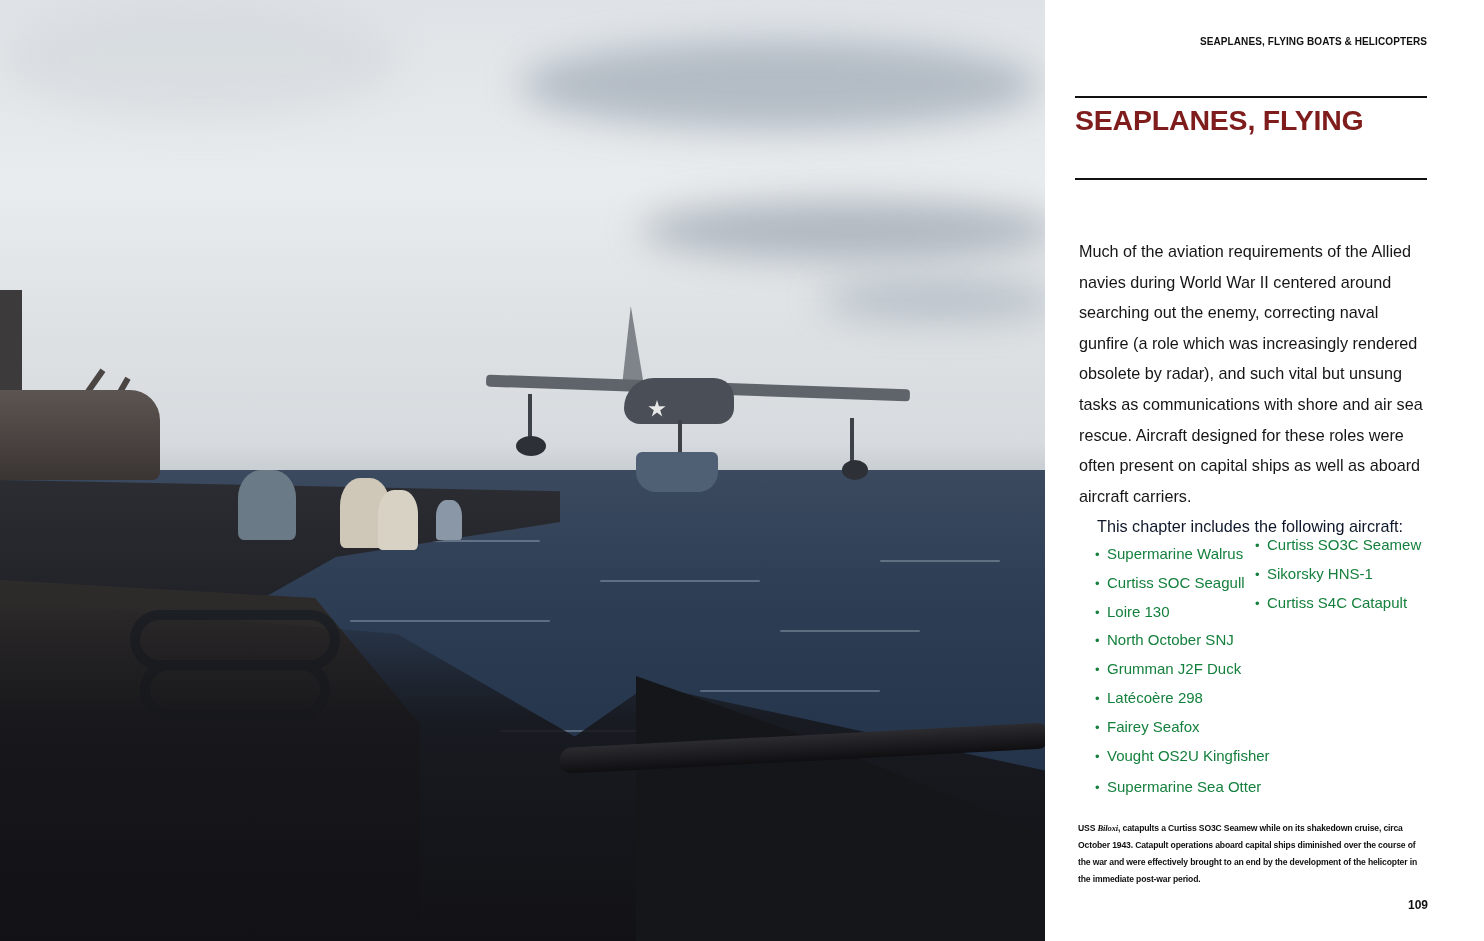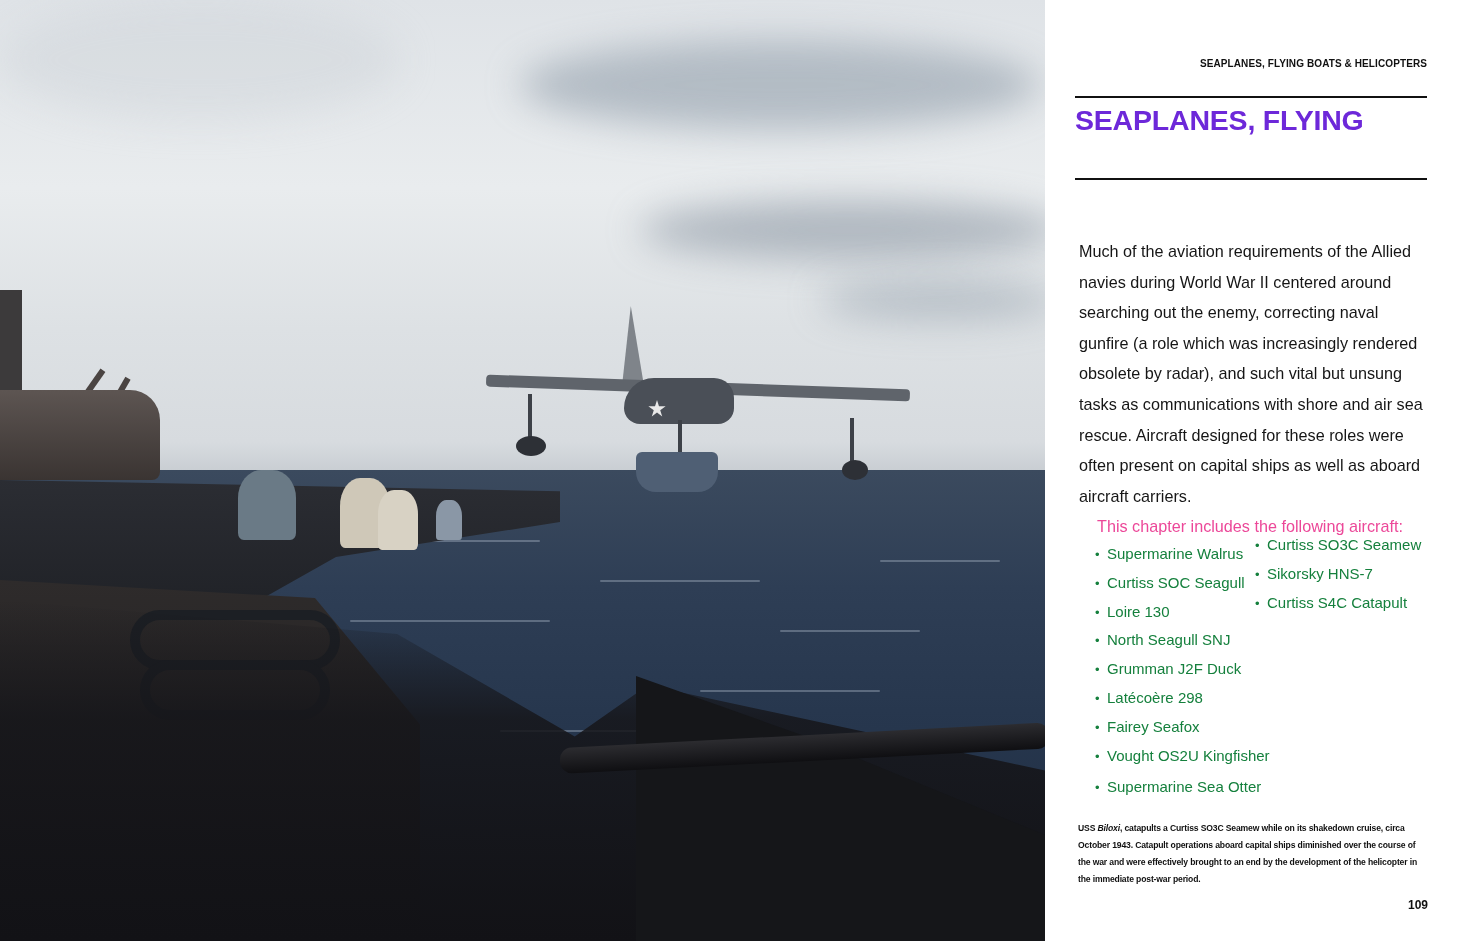--- a/index.html
+++ b/index.html
@@ -60,50 +60,50 @@
   .plane .float-main { position: absolute; left: 150px; top: 152px; width: 82px; height: 40px; background: #4f5f74; border-radius: 6px 6px 20px 20px; }
   .plane .strut { position: absolute; width: 4px; background: #3d4148; }
   .plane .float-l { position: absolute; left: 30px; top: 136px; width: 30px; height: 20px; background: #2d3036; border-radius: 50%; }
   .plane .float-r { position: absolute; left: 356px; top: 160px; width: 26px; height: 20px; background: #2d3036; border-radius: 50%; }
   .plane .star { position: absolute; left: 162px; top: 100px; width: 18px; height: 18px; background: #e8e8e8; clip-path: polygon(50% 0, 61% 35%, 98% 35%, 68% 57%, 79% 91%, 50% 70%, 21% 91%, 32% 57%, 2% 35%, 39% 35%); }
   .photo .sailor { position: absolute; border-radius: 40% 40% 10% 10%; }
 
   
   .page { position: absolute; left: 1045px; top: 0; width: 439px; height: 941px; background: #ffffff; }
   .running-head {
-    position: absolute; right: 57px; top: 58px;
+    position: absolute; right: 57px; top: 36px;
     font-family: "Liberation Sans", sans-serif; font-weight: 700; font-size: 10px; letter-spacing: 0.1px; color: #111; text-align: right;
   }
   .rule { position: absolute; left: 30px; width: 352px; height: 2px; background: #111; }
   .rule.top { top: 96px; }
   .rule.bottom { top: 178px; }
   .chapter-title {
     position: absolute; left: 30px; top: 103px; width: 360px;
-    font-family: "Liberation Sans", sans-serif; font-weight: 700; font-size: 28.5px; line-height: 34px; color: #6d28d9;
+    font-family: "Liberation Sans", sans-serif; font-weight: 700; font-size: 28.5px; line-height: 34px; color: #7f1d1d;
     letter-spacing: -0.2px;
   }
   .intro {
     position: absolute; left: 34px; top: 236px; width: 352px;
     font-size: 16.2px; line-height: 30.6px; color: #161616;
   }
   .chapter-list-heading {
-    position: absolute; left: 52px; top: 514px; font-size: 16.2px; line-height: 24px; color: #ec4899;
+    position: absolute; left: 52px; top: 514px; font-size: 16.2px; line-height: 24px; color: #0f172a;
   }
   .aircraft-col { position: absolute; list-style: none; }
   .aircraft-col li { font-size: 15px; line-height: 27.8px; color: #15803d; white-space: nowrap; }
   .aircraft-col li .bullet { display: inline-block; width: 12px; font-size: 13px; }
   .aircraft-col.col1 { left: 50px; top: 540px; }
   .aircraft-col.col2 { left: 210px; top: 531px; }
   .aircraft-col li.last { margin-top: 3px; }
   .caption {
     position: absolute; left: 33px; top: 820px; width: 340px;
     font-family: "Liberation Sans", sans-serif; font-weight: 700; font-size: 8.6px; line-height: 17px; color: #111;
     letter-spacing: -0.15px;
   }
-  .caption em { font-style: italic; }
+  .caption em { font-style: italic; font-family: Liberation Serif, serif; }
   .folio { position: absolute; right: 56px; top: 898px; font-weight: 700; font-size: 12px; color: #111; }
 </style>
 </head>
 <body>
 
 <div class="photo">
   <div class="cloud" style="left:520px;top:40px;width:520px;height:90px;background:rgba(120,135,150,0.45);"></div>
   <div class="cloud" style="left:640px;top:200px;width:420px;height:60px;background:rgba(110,125,140,0.45);"></div>
   <div class="cloud" style="left:820px;top:280px;width:240px;height:40px;background:rgba(120,135,150,0.40);"></div>
   <div class="cloud" style="left:0px;top:0px;width:400px;height:120px;background:rgba(200,206,212,0.35);"></div>
@@ -161,30 +161,30 @@
   <div class="rule bottom"></div>
 
   <p class="intro">Much of the aviation requirements of the Allied navies during World War II centered around searching out the enemy, correcting naval gunfire (a role which was increasingly rendered obsolete by radar), and such vital but unsung tasks as communications with shore and air sea rescue. Aircraft designed for these roles were often present on capital ships as well as aboard aircraft carriers.</p>
 
   <p class="chapter-list-heading">This chapter includes the following aircraft:</p>
 
   <ul class="aircraft-col col1">
     <li><span class="bullet">•</span><span>Supermarine Walrus</span></li>
     <li><span class="bullet">•</span><span>Curtiss SOC Seagull</span></li>
     <li><span class="bullet">•</span><span>Loire 130</span></li>
-    <li><span class="bullet">•</span><span>North Seagull SNJ</span></li>
+    <li><span class="bullet">•</span><span>North October SNJ</span></li>
     <li><span class="bullet">•</span><span>Grumman J2F Duck</span></li>
     <li><span class="bullet">•</span><span>Latécoère 298</span></li>
     <li><span class="bullet">•</span><span>Fairey Seafox</span></li>
     <li><span class="bullet">•</span><span>Vought OS2U Kingfisher</span></li>
     <li class="last"><span class="bullet">•</span><span>Supermarine Sea Otter</span></li>
   </ul>
 
   <ul class="aircraft-col col2">
     <li><span class="bullet">•</span><span>Curtiss SO3C Seamew</span></li>
-    <li><span class="bullet">•</span><span>Sikorsky HNS-7</span></li>
+    <li><span class="bullet">•</span><span>Sikorsky HNS-1</span></li>
     <li><span class="bullet">•</span><span>Curtiss S4C Catapult</span></li>
   </ul>
 
   <p class="caption"><span>USS </span><em>Biloxi</em><span>, catapults a Curtiss SO3C Seamew while on its shakedown cruise, circa October 1943. Catapult operations aboard capital ships diminished over the course of the war and were effectively brought to an end by the development of the helicopter in the immediate post-war period.</span></p>
 
   <div class="folio">109</div>
 </div>
 
 </body></html>

